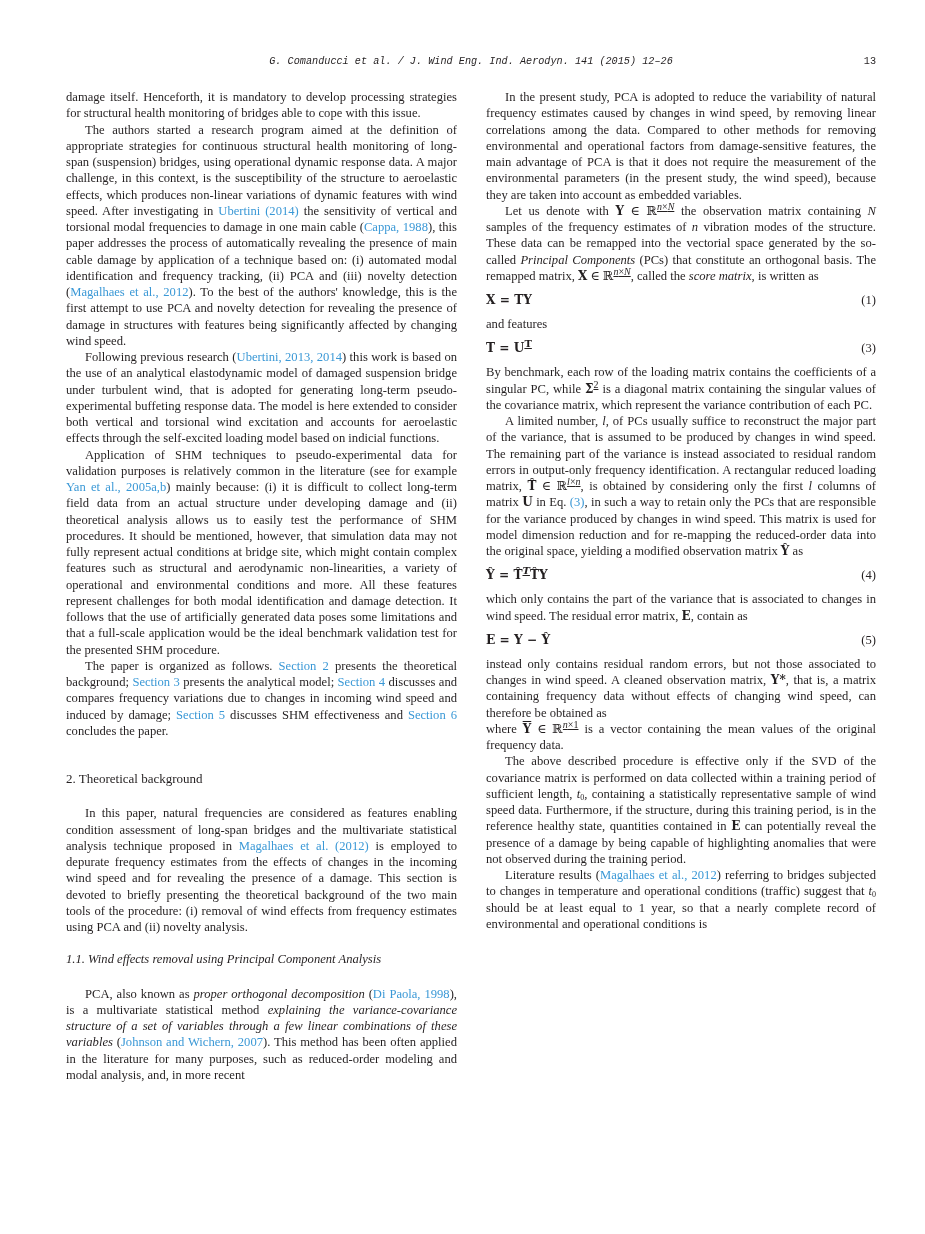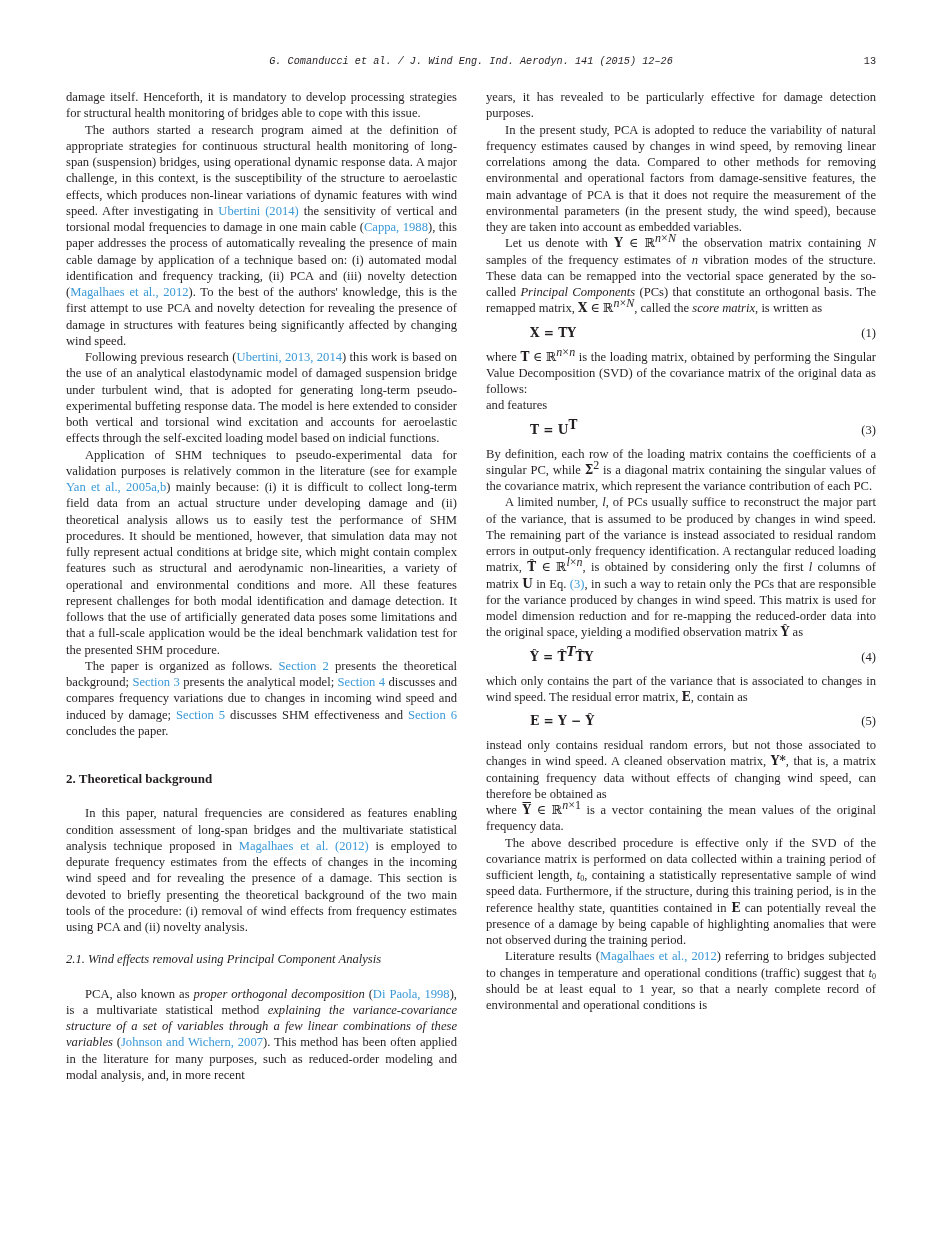--- a/index.html
+++ b/index.html
@@ -22,27 +22,27 @@
   .col.left { left: 66px; }
   .col.right { left: 486px; width: 390px; }
   p { margin: 0; }
   p.indent { text-indent: 19px; }
   .link { color: #3a98d6; }
   .i { font-style: italic; margin-top: 9px; }
   .eq {
     display: flex; justify-content: space-between; align-items: baseline;
     margin: 7px 0 7px 0; line-height: 18px;
   }
-  .eq .eq-body { font-weight: bold; font-family: "DejaVu Serif", serif; font-size: 12.2px; margin-left: 44px; }
+  .eq .eq-body { font-weight: bold; font-family: "DejaVu Serif", serif; font-size: 12.2px; }
   .eq .eq-num { font-size: 12.6px; }
-  sup { font-size: 12px; vertical-align: 5px; line-height: 0; }
+  sup { font-size: 10px; vertical-align: 5px; line-height: 0; text-decoration: underline; }
   sub { font-size: 8px; vertical-align: -2px; line-height: 0; }
   .bb { font-weight: bold; font-family: "DejaVu Serif", serif; font-size: 12px; }
   .section-head {
-    font-weight: bold; font-size: 13px; margin: 32px 0 18px 0;
+    font-weight: normal; font-size: 13px; margin: 32px 0 18px 0;
   }
   .subsection-head {
     font-style: italic; font-size: 12.6px; margin: 16px 0 18px 0;
   }
   .bar { text-decoration: overline; }
 </style>
 </head>
 <body>
 
 <div class="running-head">
@@ -58,48 +58,46 @@
   <p class="indent"><span>Following previous research (</span><span class="link" style="color: rgb(58, 152, 214);">Ubertini, 2013, 2014</span><span>) this work is based on the use of an analytical elastodynamic model of damaged suspension bridge under turbulent wind, that is adopted for generat­ing long-term pseudo-experimental buffeting response data. The model is here extended to consider both vertical and torsional wind excitation and accounts for aeroelastic effects through the self-excited loading model based on indicial functions.</span></p>
 
   <p class="indent"><span>Application of SHM techniques to pseudo-experimental data for validation purposes is relatively common in the literature (see for example </span><span class="link" style="color: rgb(58, 152, 214);">Yan et al., 2005a,b</span><span>) mainly because: (i) it is difficult to collect long-term field data from an actual structure under developing damage and (ii) theoretical analysis allows us to easily test the performance of SHM procedures. It should be mentioned, however, that simulation data may not fully represent actual conditions at bridge site, which might contain complex features such as structural and aerodynamic non-linearities, a variety of operational and envir­onmental conditions and more. All these features represent challenges for both modal identification and damage detection. It follows that the use of artificially generated data poses some limitations and that a full-scale application would be the ideal benchmark validation test for the presented SHM procedure.</span></p>
 
   <p class="indent"><span>The paper is organized as follows. </span><span class="link" style="color: rgb(58, 152, 214);">Section 2</span><span> presents the theore­tical background; </span><span class="link" style="color: rgb(58, 152, 214);">Section 3</span><span> presents the analytical model; </span><span class="link" style="color: rgb(58, 152, 214);">Section 4</span><span> discusses and compares frequency variations due to changes in incoming wind speed and induced by damage; </span><span class="link" style="color: rgb(58, 152, 214);">Section 5</span><span> discusses SHM effectiveness and </span><span class="link" style="color: rgb(58, 152, 214);">Section 6</span><span> concludes the paper.</span></p>
 
   <div class="section-head">2.  Theoretical background</div>
 
   <p class="indent"><span>In this paper, natural frequencies are considered as features ena­bling condition assessment of long-span bridges and the multivariate statistical analysis technique proposed in </span><span class="link" style="color: rgb(58, 152, 214);">Magalhaes et al. (2012)</span><span> is employed to depurate frequency estimates from the effects of changes in the incoming wind speed and for revealing the presence of a damage. This section is devoted to briefly presenting the theoretical background of the two main tools of the procedure: (i) removal of wind effects from frequency estimates using PCA and (ii) novelty analysis.</span></p>
 
-  <div class="subsection-head">2.1.  Wind effects removal using Principal Component Analysis</div>
+  <div class="subsection-head">1.1.  Wind effects removal using Principal Component Analysis</div>
 
   <p class="indent"><span>PCA, also known as </span><span class="i">proper orthogonal decomposition</span><span> (</span><span class="link" style="color: rgb(58, 152, 214);">Di Paola, 1998</span><span>), is a multivariate statistical method </span><span class="i">explaining the variance-covariance structure of a set of variables through a few linear combina­tions of these variables</span><span> (</span><span class="link" style="color: rgb(58, 152, 214);">Johnson and Wichern, 2007</span><span>). This method has been often applied in the literature for many purposes, such as reduced-order modeling and modal analysis, and, in more recent</span></p>
 </div>
 
 <div class="col right">
-  <p><span>years, it has revealed to be particularly effective for damage detection purposes.</span></p>
 
   <p class="indent"><span>In the present study, PCA is adopted to reduce the variability of natural frequency estimates caused by changes in wind speed, by removing linear correlations among the data. Compared to other methods for removing environmental and operational factors from damage-sensitive features, the main advantage of PCA is that it does not require the measurement of the environmental para­meters (in the present study, the wind speed), because they are taken into account as embedded variables.</span></p>
 
   <p class="indent"><span>Let us denote with </span><span><span class="bb">Y</span> ∈ ℝ<sup><i>n</i>×<i>N</i></sup></span><span> the observation matrix containing </span><i>N</i><span> samples of the frequency estimates of </span><i>n</i><span> vibration modes of the structure. These data can be remapped into the vectorial space generated by the so-called </span><span class="i">Principal Components</span><span> (PCs) that con­stitute an orthogonal basis. The remapped matrix, </span><span><span class="bb">X</span> ∈ ℝ<sup><i>n</i>×<i>N</i></sup></span><span>, called the </span><span class="i">score matrix</span><span>, is written as</span></p>
 
   <div class="eq">
     <span class="eq-body">X = TY</span>
     <span class="eq-num">(1)</span>
   </div>
 
-  <p><span>where </span><span><span class="bb">T</span> ∈ ℝ<sup><i>n</i>×<i>n</i></sup></span><span> is the loading matrix, obtained by performing the Singular Value Decomposition (SVD) of the covariance matrix of the original data as follows:</span></p>
 
 
   <p><span>and features</span></p>
 
   <div class="eq">
     <span class="eq-body">T = U<sup>T</sup></span>
     <span class="eq-num">(3)</span>
   </div>
 
-  <p><span>By definition, each row of the loading matrix contains the coefficients of a singular PC, while </span><span><span class="bb">Σ</span><sup>2</sup></span><span> is a diagonal matrix containing the singular values of the covariance matrix, which represent the variance cont­ribution of each PC.</span></p>
+  <p><span>By benchmark, each row of the loading matrix contains the coefficients of a singular PC, while </span><span><span class="bb">Σ</span><sup>2</sup></span><span> is a diagonal matrix containing the singular values of the covariance matrix, which represent the variance cont­ribution of each PC.</span></p>
 
   <p class="indent"><span>A limited number, </span><i>l</i><span>, of PCs usually suffice to reconstruct the major part of the variance, that is assumed to be produced by changes in wind speed. The remaining part of the variance is instead associated to residual random errors in output-only frequency identification. A rectangular reduced loading matrix, </span><span><span class="bb">T̂</span> ∈ ℝ<sup><i>l</i>×<i>n</i></sup></span><span>, is obtained by consider­ing only the first </span><i>l</i><span> columns of matrix </span><span class="bb">U</span><span> in Eq. </span><span class="link" style="color: rgb(58, 152, 214);">(3)</span><span>, in such a way to retain only the PCs that are responsible for the variance produced by changes in wind speed. This matrix is used for model dimension reduction and for re-mapping the reduced-order data into the original space, yielding a modified observation matrix </span><span class="bb">Ŷ</span><span> as</span></p>
 
   <div class="eq">
     <span class="eq-body">Ŷ = T̂<sup><i>T</i></sup>T̂Y</span>
     <span class="eq-num">(4)</span>
   </div>
 
   <p><span>which only contains the part of the variance that is associated to changes in wind speed. The residual error matrix, </span><span class="bb">E</span><span>, contain as</span></p>
 

